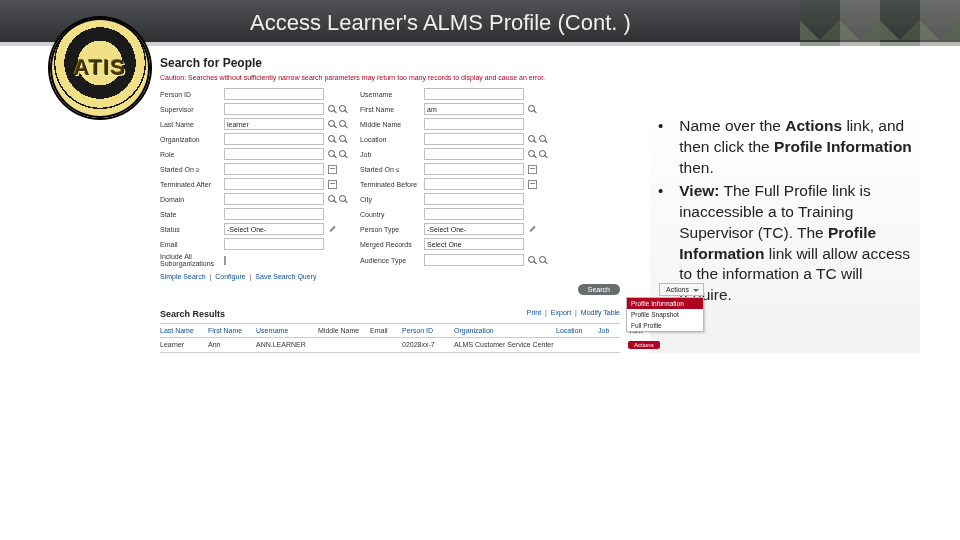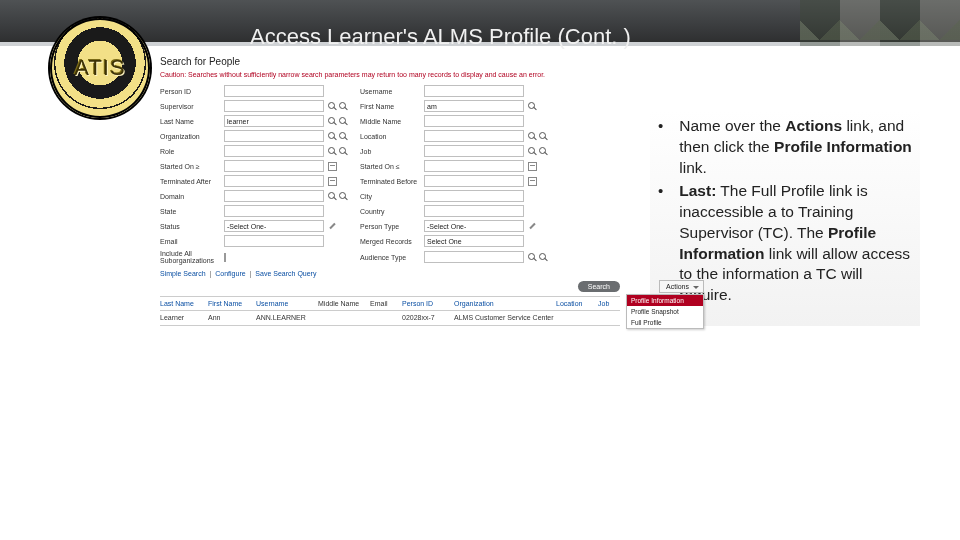--- a/index.html
+++ b/index.html
@@ -13,42 +13,42 @@
   .camo {
     position: absolute; right: 0; top: 0; height: 46px; width: 160px;
     background:
       linear-gradient(45deg, rgba(120,130,110,.5) 25%, transparent 25%),
       linear-gradient(-45deg, rgba(90,100,80,.5) 25%, transparent 25%),
       linear-gradient(90deg, rgba(60,70,55,.4) 0 50%, rgba(150,150,140,.4) 50% 100%);
     background-size: 40px 40px, 40px 40px, 80px 80px;
     filter: blur(.3px);
   }
   .title {
-    position: absolute; left: 250px; top: 24px;
+    position: absolute; left: 250px; top: 10px;
     color: #f0f0f0; font-size: 22px;
   }
   .logo {
     position: absolute; left: 50px; top: 18px; width: 100px; height: 100px;
     border-radius: 50%;
     background: radial-gradient(circle at 50% 45%, #f2e087 0 30%, #1a1a1a 30% 48%, #f2e087 48% 60%, #1a1a1a 60% 62%, #f2e087 62% 100%);
     box-shadow: 0 0 0 2px #000, inset 0 0 0 2px #000;
     display: flex; align-items: center; justify-content: center;
     z-index: 5;
   }
   .logo-text {
-    font-weight: 400; font-size: 22px; color: #3d3206;
+    font-weight: 700; font-size: 22px; color: #3d3206;
     text-shadow: 1px 1px 0 #fff5c4, -1px -1px 0 #7a6a16;
     letter-spacing: 1px;
   }
   .content { display: flex; padding-top: 12px; }
   .panel {
     width: 460px; margin-left: 160px; margin-top: -2px;
     font-size: 7px; color: #222; position: relative;
   }
-  .panel h2 { font-size: 10px; font-weight: 400; }
+  .panel h2 { font-size: 12px; font-weight: 700; }
   .caution { color: #b00020; font-size: 7px; line-height: 1.2; margin: 4px 0 6px; }
   .grid {
     display: grid;
     grid-template-columns: 60px 100px 28px 60px 100px 28px;
     row-gap: 3px; column-gap: 4px; align-items: center;
   }
   .lbl { font-size: 7px; color: #333; }
   .val, .inp {
     height: 12px; border: 1px solid #bfbfbf; background: #fff;
     font-size: 7px; padding: 0 2px; display: flex; align-items: center;
@@ -259,20 +259,30 @@
     <div class="searchbar">
       <button class="searchbtn">Search</button>
       <div class="actions-tab">Actions</div>
       <div class="actions-menu">
         <div class="mi-highlight">Profile Information</div>
         <div>Profile Snapshot</div>
         <div>Full Profile</div>
       </div>
     </div>
 
+    <div class="results-head">
+      <span>Search Results</span>
+      <span class="results-links">
+        <span>Print</span>
+        <span class="sep">|</span>
+        <span>Export</span>
+        <span class="sep">|</span>
+        <span>Modify Table</span>
+      </span>
+    </div>
 
     <div class="tbl">
       <div class="thead">
         <div>Last Name</div>
         <div>First Name</div>
         <div>Username</div>
         <div class="plain">Middle Name</div>
         <div class="plain">Email</div>
         <div>Person ID</div>
         <div>Organization</div>
@@ -295,25 +305,25 @@
         </div>
       </div>
     </div>
   </div>
 
   <div class="instr">
     <ul>
       <li>
         <span class="bullet">•</span>
         <span>
-          <span>Name over the </span><b>Actions</b><span> link, and then click the </span><b>Profile Information</b><span> link.</span>
+          <span>Name over the </span><b>Actions</b><span> link, and then click the </span><b>Profile Information</b><span> then.</span>
         </span>
       </li>
       <li>
         <span class="bullet">•</span>
         <span>
-          <b>Last:</b><span> The Full Profile link is inaccessible a to Training Supervisor (TC). The </span><b>Profile Information</b><span> link will allow access to the information a TC will require.</span>
+          <b>View:</b><span> The Full Profile link is inaccessible a to Training Supervisor (TC). The </span><b>Profile Information</b><span> link will allow access to the information a TC will require.</span>
         </span>
       </li>
     </ul>
   </div>
 
 </div>
 
 </body></html>

